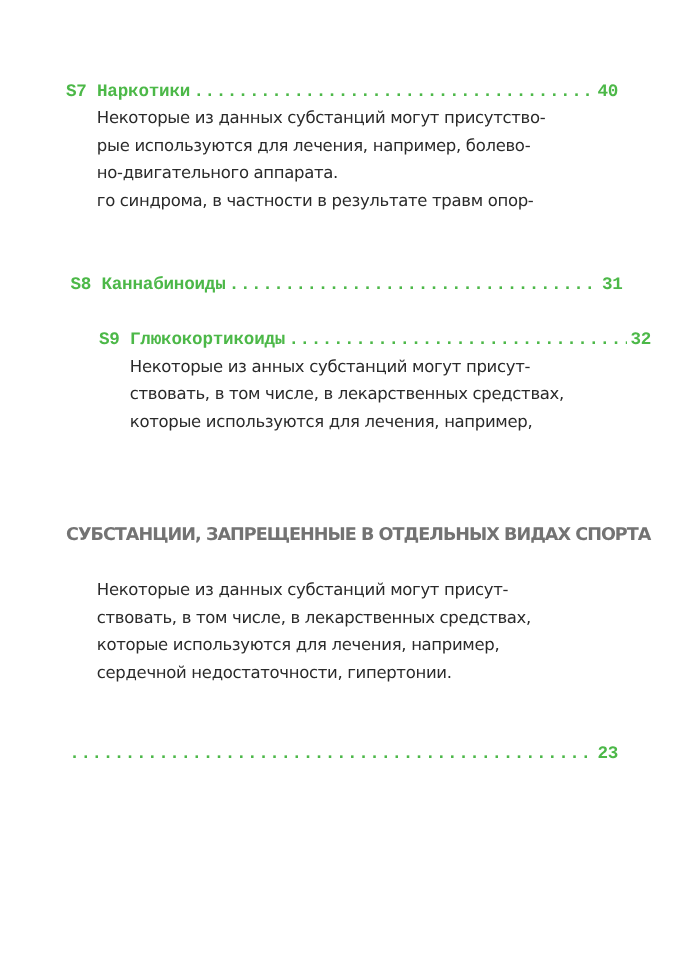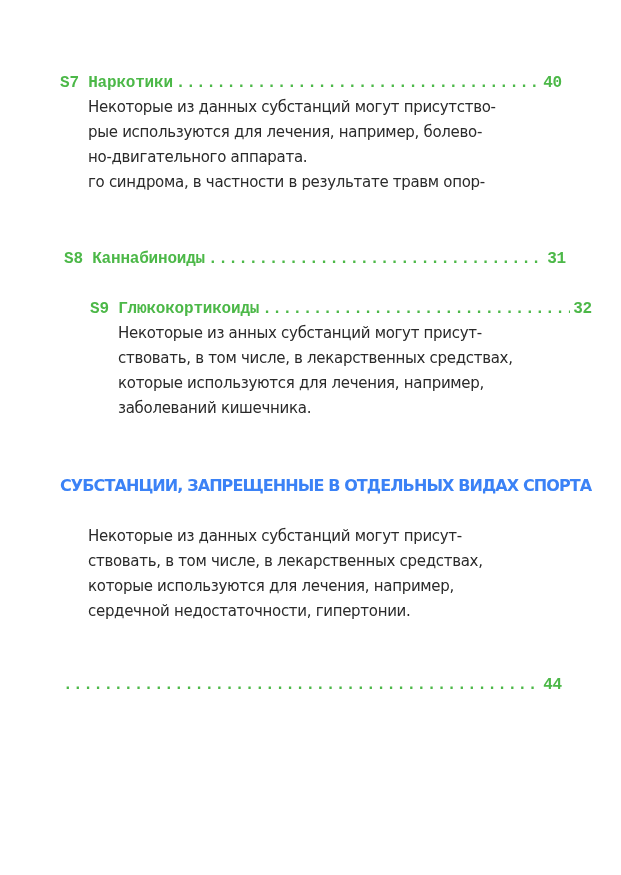--- a/index.html
+++ b/index.html
@@ -10,21 +10,21 @@
                 font-weight: bold; font-size: 16px; line-height: 22px;
                 font-family: Liberation Mono, monospace; letter-spacing: -0.2px; }
   .entry-head .title { white-space: nowrap; }
   .entry-head .leader { flex: 1; overflow: hidden; white-space: nowrap;
                         margin: 0 3px; letter-spacing: 0.5px; }
   .entry-head .leader::before { content: "........................................................................................................................................"; }
   .entry-head .page-num { white-space: nowrap; }
   .desc { margin: 1px 0 0 28px; color: #2a2a2a; font-size: 15px; line-height: 25px;
           font-family: "DejaVu Sans", sans-serif; letter-spacing: -0.3px; }
   .desc p { margin: 0; white-space: nowrap; }
-  .section-title { color: #3b82f6; font-weight: bold; font-size: 16px; line-height: 22px;
+  .section-title { color: #737373; font-weight: bold; font-size: 16px; line-height: 22px;
                    letter-spacing: -0.9px; white-space: nowrap;
                    font-family: "DejaVu Sans", sans-serif; }
 </style>
 </head>
 <body>
 
 <div class="page">
 
   <div style="position:absolute; top:0; left:0; width:502px;">
     <div class="entry-head">
@@ -51,35 +51,34 @@
   <div style="position:absolute; top:226px; left:14px; width:502px;margin-left:16px;">
     <div class="entry-head">
       <span class="title">S9 Глюкокортикоиды</span>
       <span class="leader"></span>
       <span class="page-num">32</span>
     </div>
     <div class="desc">
       <p>Некоторые из анных субстанций могут присут-</p>
       <p>ствовать, в том числе, в лекарственных средствах,</p>
       <p>которые используются для лечения, например,</p>
-      <p>заболеваний кишечника.</p>
     </div>
   </div>
 
   <div class="section-title" style="position:absolute; top:403px; left:0;">СУБСТАНЦИИ, ЗАПРЕЩЕННЫЕ В ОТДЕЛЬНЫХ ВИДАХ СПОРТА</div>
 
   <div style="position:absolute; top:451px; left:0; width:502px;">
     <div class="desc">
       <p>Некоторые из данных субстанций могут присут-</p>
       <p>ствовать, в том числе, в лекарственных средствах,</p>
       <p>которые используются для лечения, например,</p>
       <p>сердечной недостаточности, гипертонии.</p>
     </div>
   </div>
 
   <div style="position:absolute; top:602px; left:0; width:502px;">
     <div class="entry-head">
       <span class="leader"></span>
-      <span class="page-num">44</span>
+      <span class="page-num">23</span>
     </div>
   </div>
 
 </div>
 
 </body></html>

